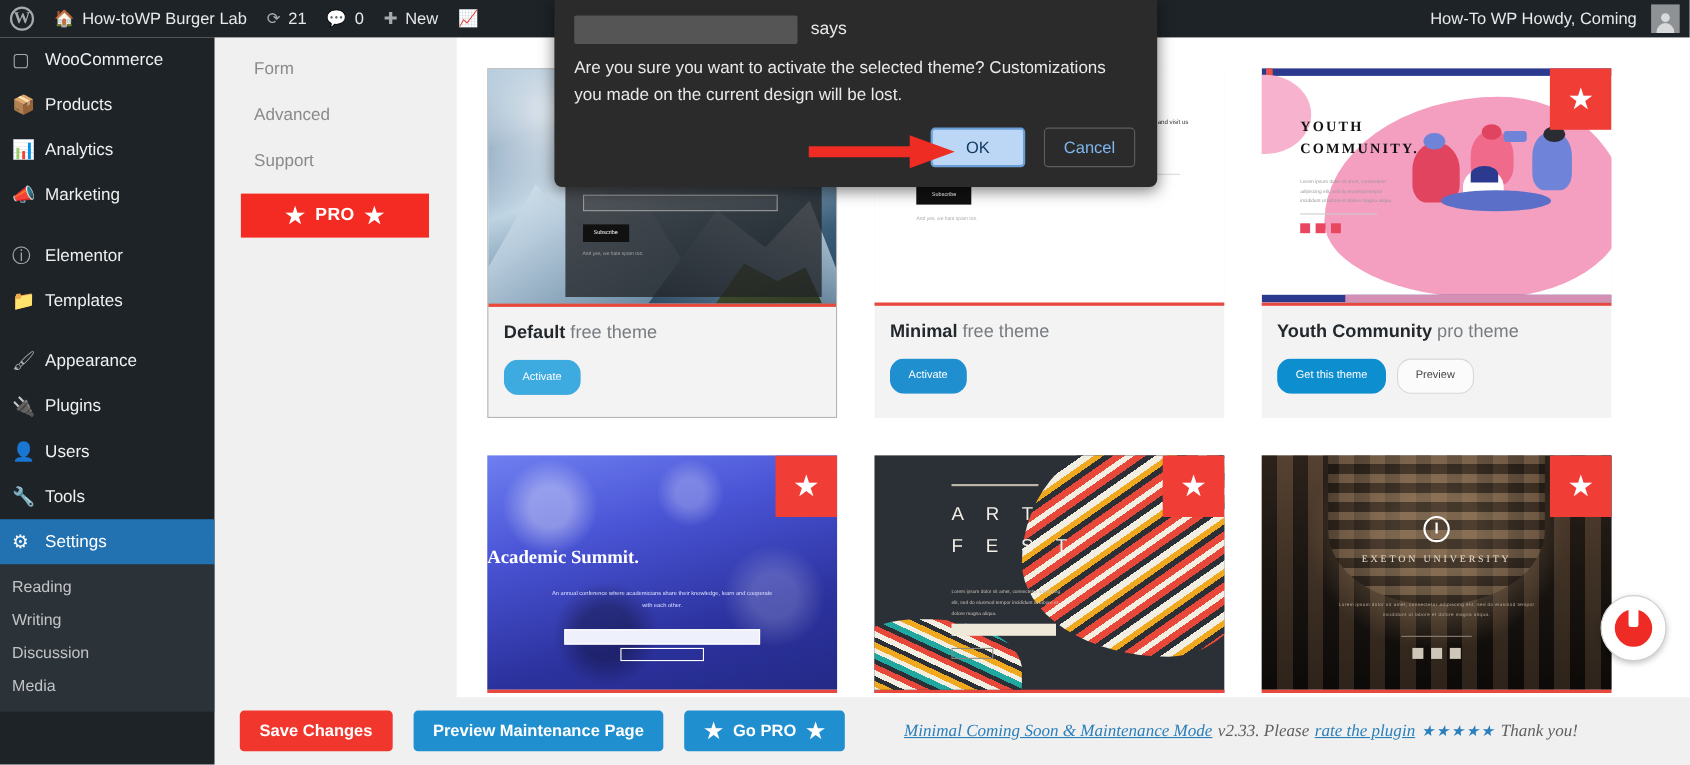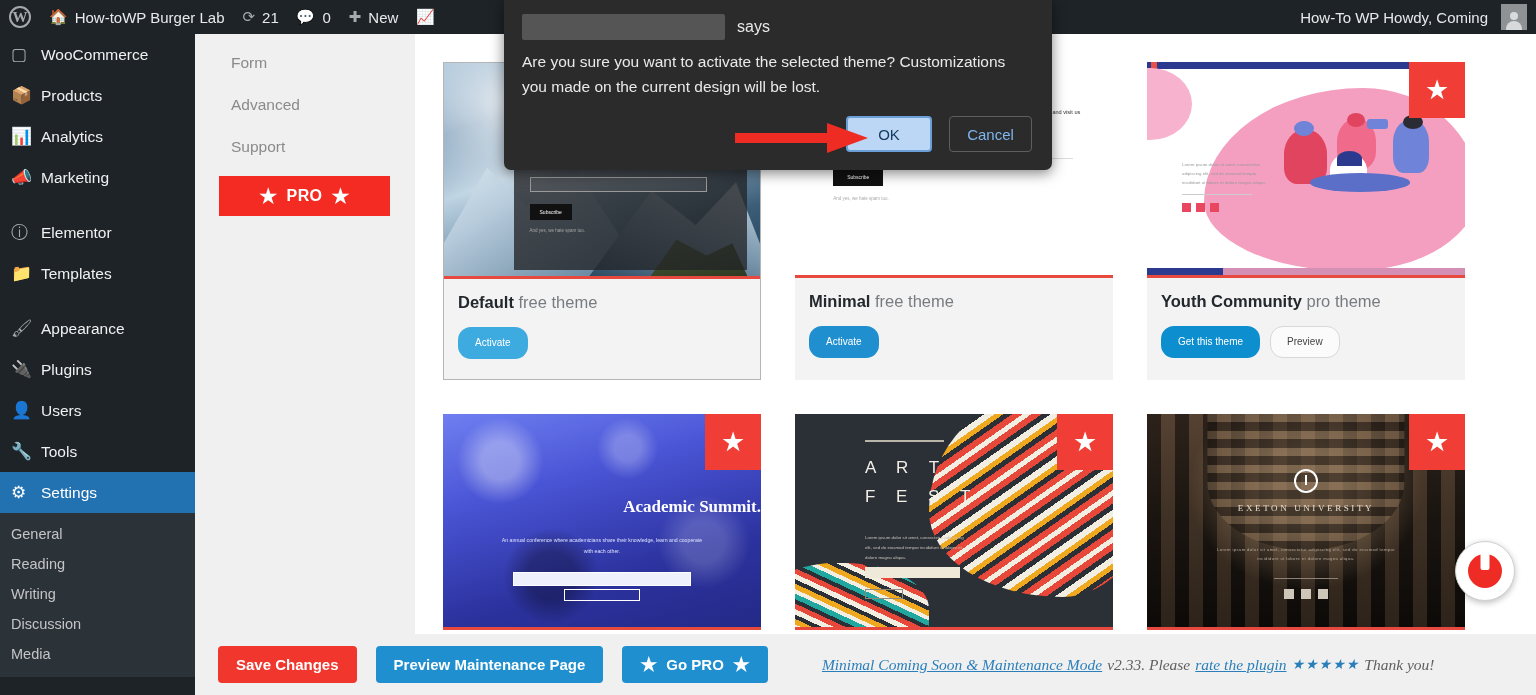--- a/index.html
+++ b/index.html
@@ -199,21 +199,21 @@
 
   
   .th-academic {
     background:
       radial-gradient(circle at 18% 22%, rgba(255,255,255,.35) 0 6%, rgba(255,255,255,0) 14%),
       radial-gradient(circle at 58% 16%, rgba(255,255,255,.25) 0 5%, rgba(255,255,255,0) 12%),
       radial-gradient(circle at 82% 60%, rgba(255,255,255,.18) 0 7%, rgba(255,255,255,0) 16%),
       radial-gradient(circle at 34% 76%, rgba(0,0,0,.3) 0 9%, rgba(0,0,0,0) 18%),
       linear-gradient(165deg,#6f7ff0 0%,#4a55d6 32%,#2c329e 70%,#232a87 100%);
   }
-  .ac-title { position:absolute; left:0; right:0; top:39%; text-align:right; color:#fff; font-family:"Liberation Serif",serif; font-size:17px; font-weight:bold; }
+  .ac-title { position:absolute; left:0; right:0; top:39%; text-align:left; color:#fff; font-family:"Liberation Serif",serif; font-size:17px; font-weight:bold; }
   .ac-text { position:absolute; left:18%; right:18%; top:57%; text-align:center; color:#dbe0ff; font-size:5.2px; line-height:2; }
   .ac-input { position:absolute; left:22%; right:22%; top:74%; height:14px; background:#eef0fb; border:1px solid #fff; }
   .ac-btn { position:absolute; left:38%; right:38%; top:82%; height:12px; border:1px solid #fff; }
 
   
   .th-art { background:#2b2f36; }
   .af-rule { position:absolute; left:22%; top:12%; width:25%; height:2px; background:#b9b5a8; }
   .af-title { position:absolute; left:22%; top:19%; color:#f2efe6; font-size:17px; letter-spacing:8px; line-height:1.65; }
   .af-text { position:absolute; left:22%; top:56%; width:32%; color:#c6c2b6; font-size:4.4px; line-height:2.2; }
   .af-input { position:absolute; left:22%; top:72%; width:30%; height:11px; background:#efe9da; }
@@ -401,21 +401,20 @@
   </div>
   <div class="menu-item">
     <span class="mi-icon">🔧</span>
     <span>Tools</span>
   </div>
   <div class="menu-item active">
     <span class="mi-icon">⚙</span>
     <span>Settings</span>
   </div>
   <div id="submenu">
-    <div class="submenu-item">General</div>
     <div class="submenu-item">Reading</div>
     <div class="submenu-item">Writing</div>
     <div class="submenu-item">Discussion</div>
     <div class="submenu-item">Media</div>
   </div>
 </div>
 
 <div id="subnav">
   <div class="subnav-link">Form</div>
   <div class="subnav-link">Advanced</div>
@@ -474,20 +473,21 @@
         </div>
       </div>
     </div>
 
     <div class="theme-card">
       <div class="thumb th-youth">
         <div class="yc-topbar"></div>
         <div class="yc-topbar2"></div>
         <div class="yc-blob"></div>
         <div class="yc-blob2"></div>
+        <div class="yc-title">YOUTH<br>COMMUNITY.</div>
         <div class="yc-text">Lorem ipsum dolor sit amet, consectetur adipiscing elit, sed do eiusmod tempor incididunt ut labore et dolore magna aliqua.</div>
         <div class="yc-rule"></div>
         <div class="yc-socials">
           <i></i>
           <i></i>
           <i></i>
         </div>
         <div class="yc-people">
           <div class="yc-p" style="left:2%;top:18%;width:26%;height:58%;background:#e0445f;border-radius:45% 45% 30% 30%;"></div>
           <div class="yc-p" style="left:8%;top:8%;width:12%;height:16%;background:#6f84d8;border-radius:50%;"></div>

